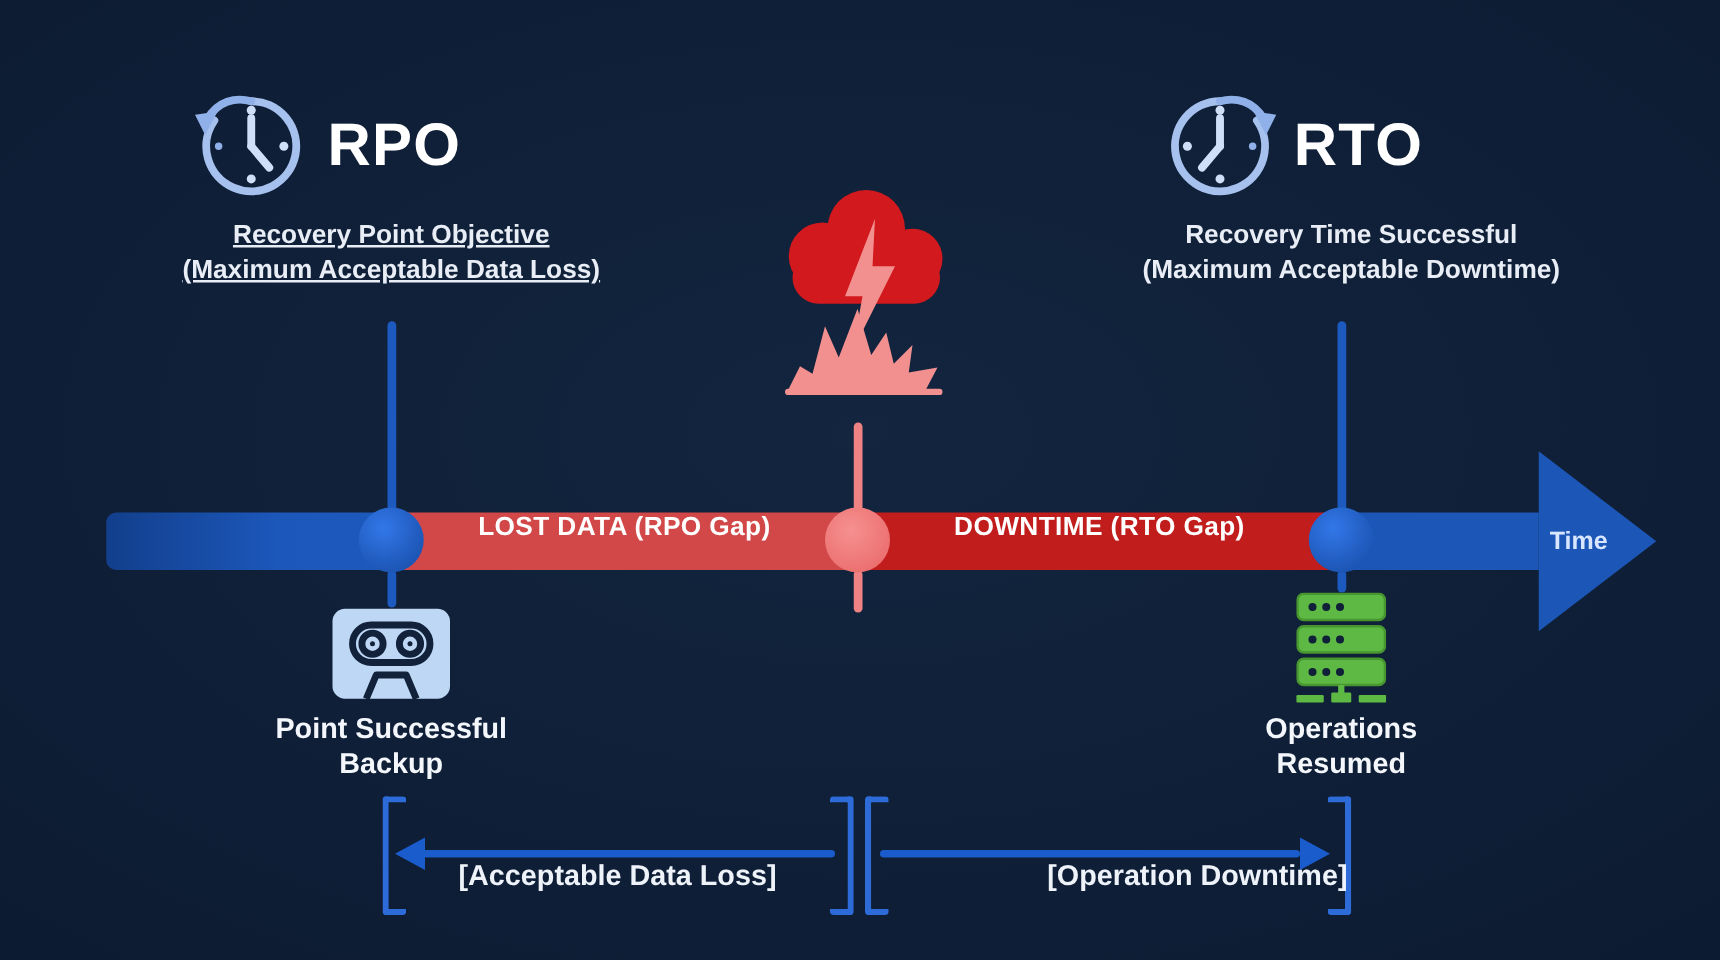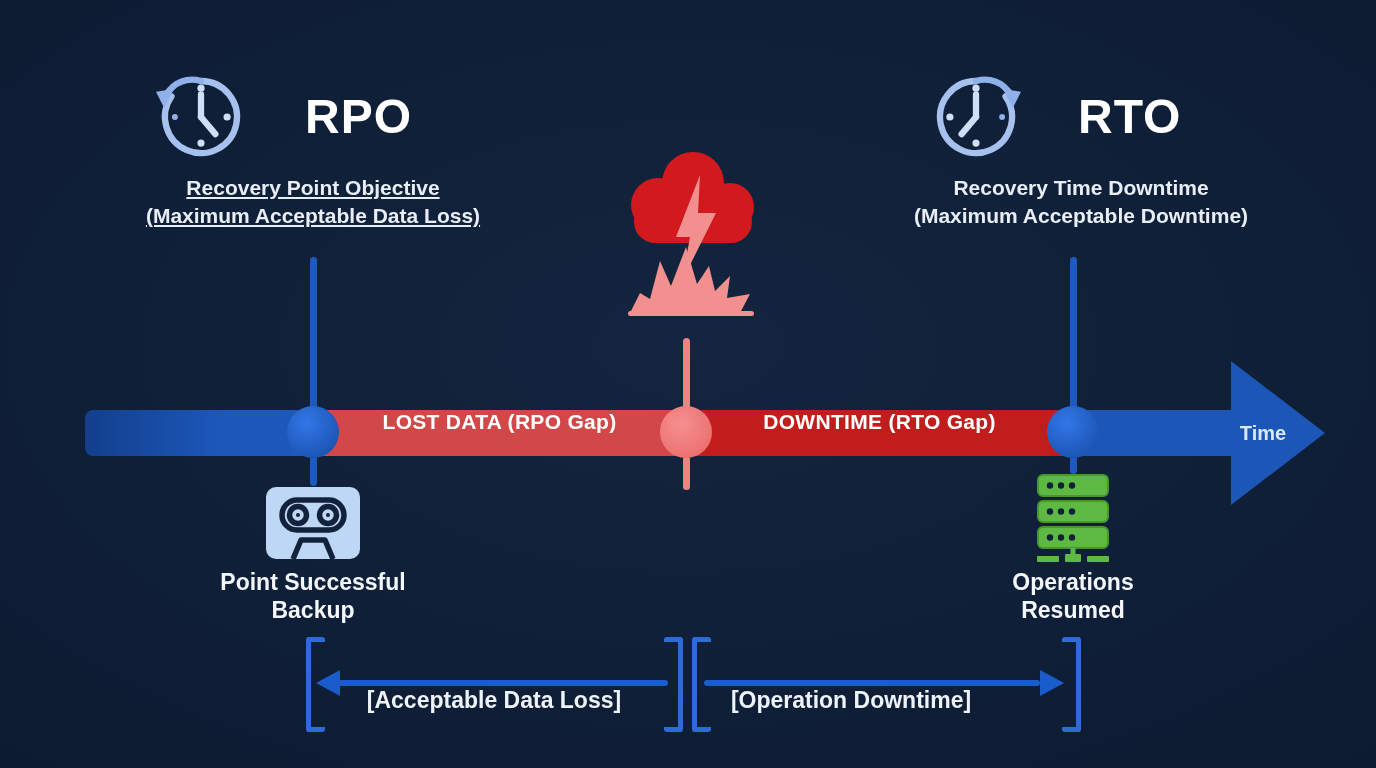--- a/index.html
+++ b/index.html
@@ -3,21 +3,21 @@
 <meta charset="utf-8">
 <style>
   html,body{margin:0;padding:0;background:#0a1626;}
   .canvas{
     position:relative;width:1376px;height:768px;overflow:hidden;
     background:radial-gradient(120% 120% at 50% 45%, #13253f 0%, #0d1c33 55%, #0a1728 100%);
     font-family:"Liberation Sans", sans-serif;
   }
   .abs{position:absolute;}
   
-  .big-title{font-size:48px;font-weight:800;color:#ffffff;letter-spacing:1px;line-height:86px;margin-left:43px;}
+  .big-title{font-size:48px;font-weight:800;color:#ffffff;letter-spacing:1px;line-height:86px;}
   .subtitle{width:420px;text-align:center;font-size:21px;line-height:28px;font-weight:600;color:#e9eef6;}
   .subtitle span{display:block;}
   
   .vline{width:7px;border-radius:4px;background:#1d5ac0;z-index:1;}
   .vline.salmon{background:#ef8383;}
   
   .band{top:410px;height:46px;z-index:2;display:flex;align-items:flex-start;justify-content:center;}
   .band-label{font-size:21px;font-weight:800;color:#ffffff;letter-spacing:.3px;z-index:3;}
   .tl-blue-left{left:85px;width:228px;border-radius:8px 0 0 8px;background:linear-gradient(90deg,#123f8c 0%,#1c57ba 60%,#1d58bc 100%);}
   .tl-red1{left:313px;width:373px;background:#d24848;}
@@ -73,21 +73,21 @@
     <polygon points="100,22 80,19 91,40" fill="#8fb0e8"></polygon>
     <path d="M50,50 L50,25" stroke="#cfdff8" stroke-width="7" stroke-linecap="round"></path>
     <path d="M50,50 L34,69" stroke="#cfdff8" stroke-width="7" stroke-linecap="round"></path>
     <circle cx="50" cy="18" r="4" fill="#cfdff8"></circle>
     <circle cx="21" cy="50" r="4" fill="#cfdff8"></circle>
     <circle cx="50" cy="79" r="4" fill="#cfdff8"></circle>
     <circle cx="79" cy="50" r="3.3" fill="#8fb0e8"></circle>
   </svg>
   <div class="abs big-title" style="left:1035px;top:74px;">RTO</div>
   <div class="abs subtitle" style="left:871px;top:174px;">
-    <span>Recovery Time Downtime</span>
+    <span>Recovery Time Successful</span>
     <span>(Maximum Acceptable Downtime)</span>
   </div>
 
   <svg class="abs" style="left:626px;top:145px;" width="134" height="176" viewBox="0 0 134 176">
     <g fill="#d2191d">
       <circle cx="32" cy="60" r="27"></circle>
       <circle cx="67" cy="38" r="31"></circle>
       <circle cx="104" cy="62" r="24"></circle>
       <rect x="8" y="56" width="118" height="42" rx="21"></rect>
     </g>
@@ -168,15 +168,15 @@
   <div class="abs bracket close" style="left:664px;"></div>
   <div class="abs bracket open" style="left:692px;"></div>
   <div class="abs bracket close" style="left:1062px;"></div>
 
   <div class="abs mah left" style="left:316px;"></div>
   <div class="abs mline" style="left:338px;width:330px;"></div>
   <div class="abs mline" style="left:704px;width:336px;"></div>
   <div class="abs mah right" style="left:1040px;"></div>
 
   <div class="abs measure-label" style="left:334px;">[Acceptable Data Loss]</div>
-  <div class="abs measure-label" style="left:691px;">[Operation Downtime]</div>
+  <div class="abs measure-label" style="left:758px;text-align:right;">[Operation Downtime]</div>
 
 </div>
 
 </body></html>

